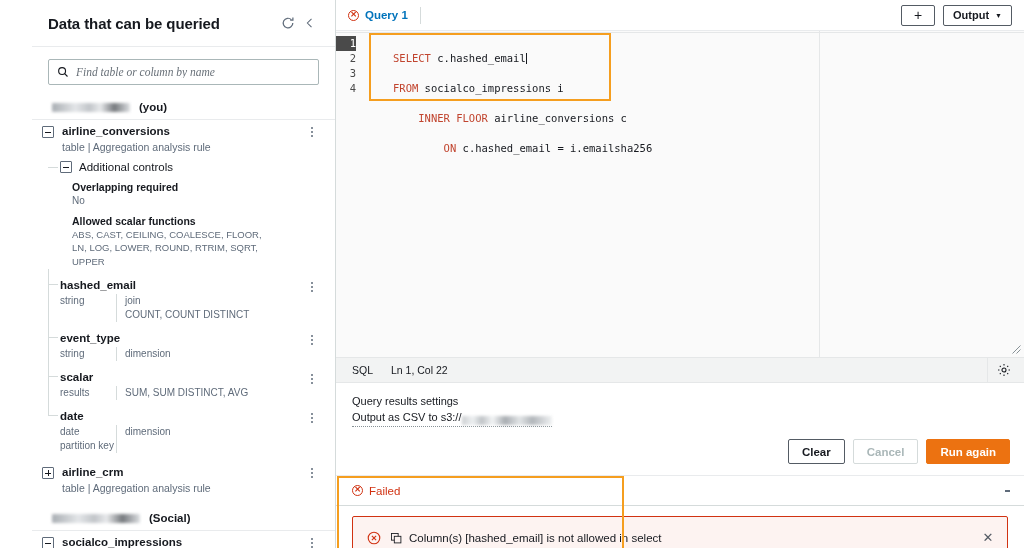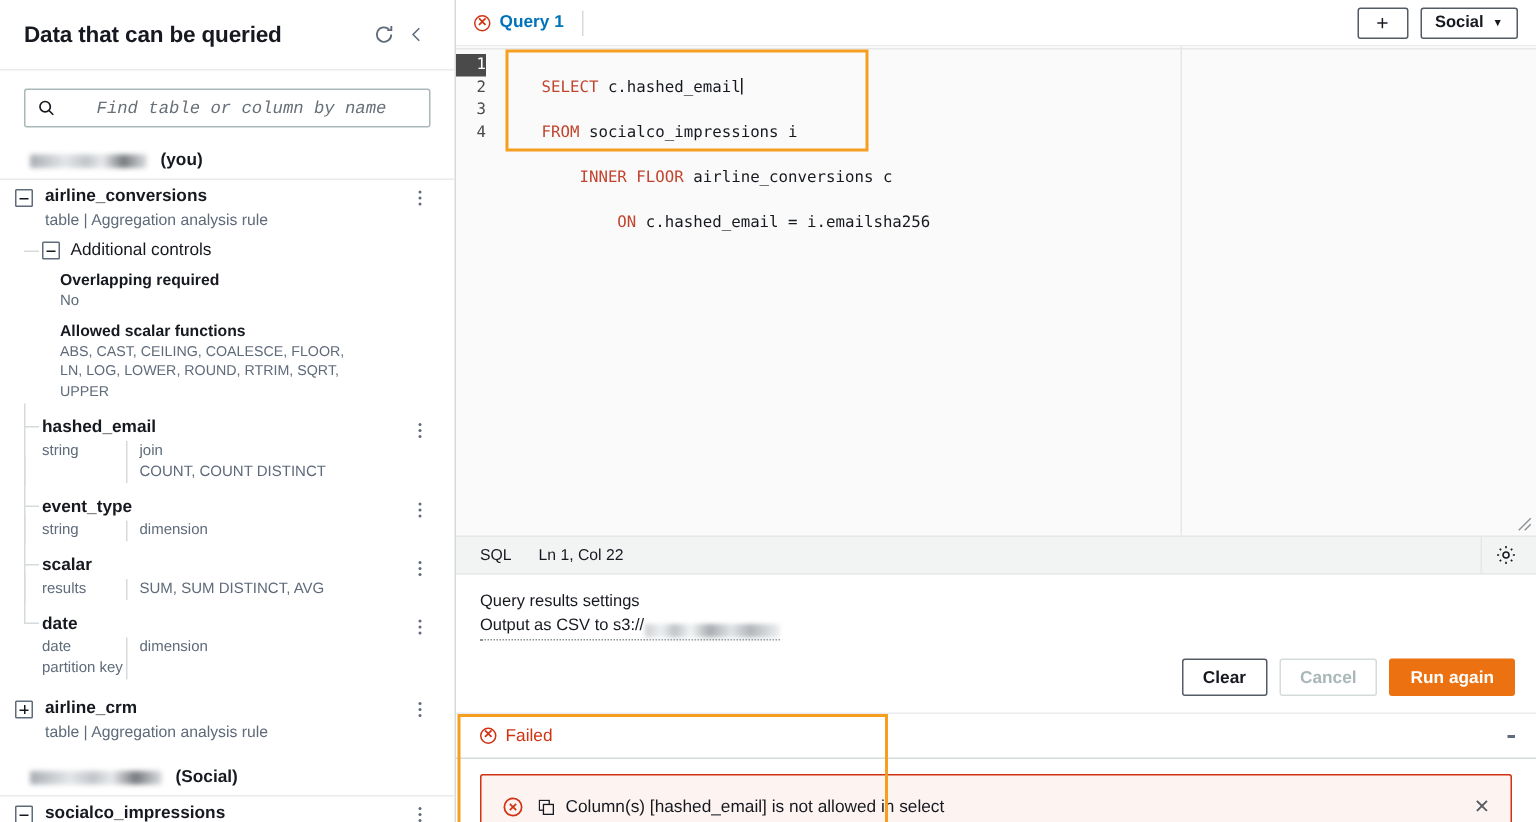--- a/index.html
+++ b/index.html
@@ -12,20 +12,21 @@
   }
   .app { display: flex; width: 1024px; height: 548px; }
 
   
   .sidebar {
     width: 304px; height: 548px;
     background: #ffffff;
     border-right: 1px solid #d5dbdb;
     display: flex; flex-direction: column;
     overflow: hidden;
+    margin-left: 32px;
   }
   .sb-header {
     height: 47px; flex: 0 0 47px;
     display: flex; align-items: center;
     padding: 0 14px 0 16px;
     border-bottom: 1px solid #e9ebed;
   }
   .sb-title {
     font-size: 15px; font-weight: bold; color: #16191f;
     letter-spacing: -0.1px; flex: 1;
@@ -36,25 +37,24 @@
     cursor: pointer; color: #5f6b7a;
   }
   .sb-search-wrap { padding: 12px 16px 9px 16px; }
   .sb-search {
     height: 26px; border: 1px solid #aab7b8; border-radius: 2px;
     display: flex; align-items: center; padding: 0 8px; gap: 7px;
     background: #fff;
   }
   .sb-search input {
     border: none; outline: none; flex: 1;
-    font-family: Liberation Mono, monospace;
+    font-family: Liberation Serif, serif;
     font-size: 11.5px; color: #16191f;
     font-style: italic;
     background: transparent;
-    text-align: center;
   }
   .sb-search input::placeholder { color: #687078; font-style: italic; }
 
   .sb-scroll { flex: 1; overflow: hidden; padding-bottom: 4px; }
 
   .acct-row {
     display: flex; align-items: center; gap: 9px;
     padding: 7px 16px 6px 20px;
     border-bottom: 1px solid #e9ebed;
     margin: 0 0 0 0;
@@ -427,21 +427,21 @@
     <div class="topbar">
       <div class="tabs">
         <div class="tab">
           <span class="err-circle">✕</span>
           <span>Query 1</span>
         </div>
       </div>
       <div class="topbtns">
         <div class="btn plus">+</div>
         <div class="btn actions">
-          <span>Social</span>
+          <span>Output</span>
           <span class="caret">▼</span>
         </div>
       </div>
     </div>
 
     <div class="editor-wrap">
       <div class="ed-toprule"></div>
       <div class="ed-divider"></div>
       <div class="editor-outline"></div>
 

